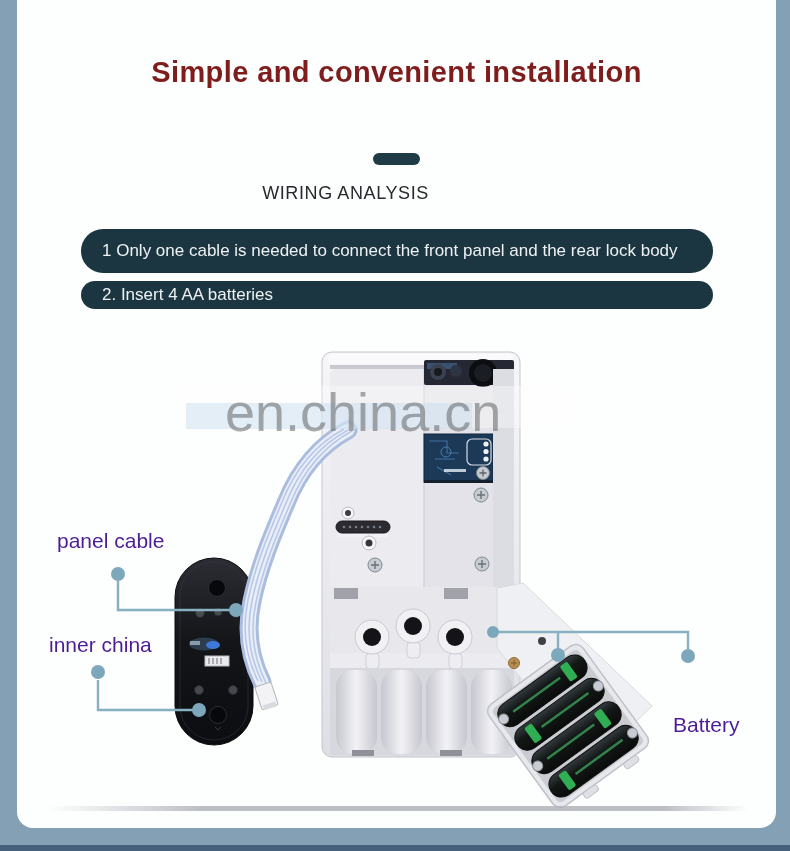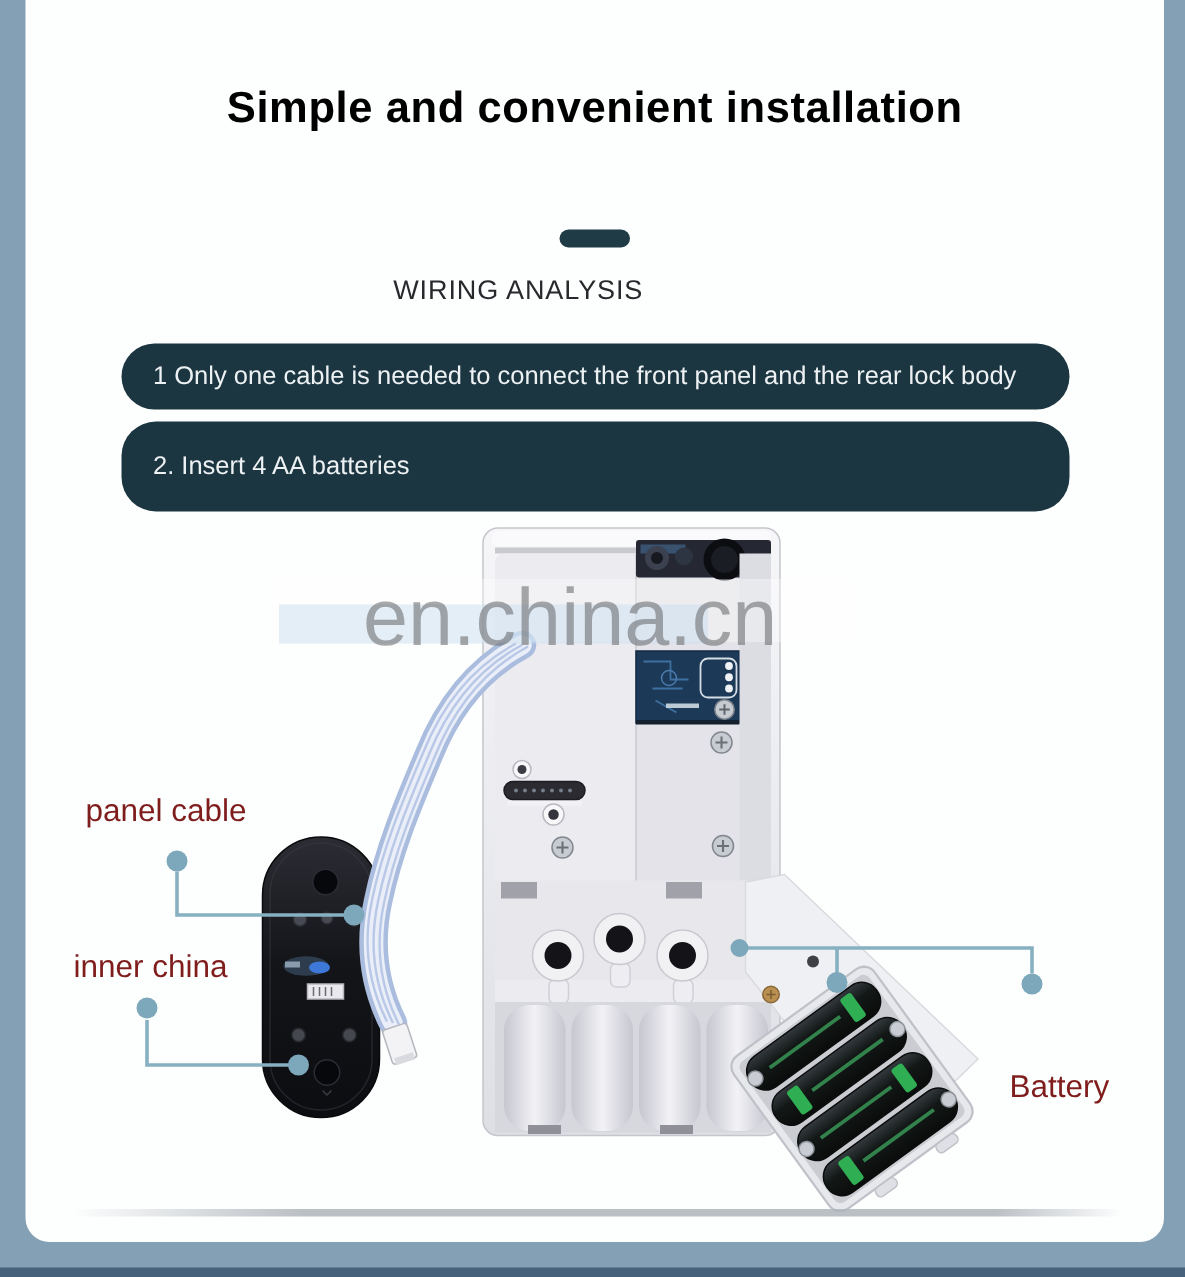--- a/index.html
+++ b/index.html
@@ -6,33 +6,33 @@
     --frame-bg:#84a0b4; --banner-bg:#1b3641; --accent-dash:#1e3b46;
     --bottom-strip:#46617c; --callout-line:#87b0c1; --callout-dot:#7da8bb;
   }
   html,body{margin:0;padding:0;}
   body{font-family:"Liberation Sans",sans-serif;}
   #stage{position:relative;width:790px;height:851px;background:var(--frame-bg);overflow:hidden;}
   #card{position:absolute;left:17px;top:0;width:759px;height:828px;background:#fdfefe;
         border-radius:0 0 16px 16px;}
   .abs{position:absolute;}
   .title{left:17px;top:56px;width:759px;text-align:center;font-size:29px;font-weight:bold;
-         color:#000000;letter-spacing:.4px;}
+         color:#7f1d1d;letter-spacing:.4px;}
   .dash{left:373px;top:153px;width:47px;height:12px;border-radius:6px;background:var(--accent-dash);}
   .subhead{left:17px;top:183px;width:657px;text-align:center;font-size:18px;color:#27292c;
            letter-spacing:.6px;}
-  .step{left:81px;width:632px;height:60px;border-radius:23px;background:var(--banner-bg);
+  .step{left:81px;width:632px;height:28px;border-radius:23px;background:var(--banner-bg);
         color:#edf1f3;font-size:17px;display:flex;align-items:center;padding-left:21px;
         box-sizing:border-box;}
   .step1{top:229px;height:44px;text-align:right;}
   .step2{top:281px;}
   .wm-band{left:186px;top:403px;width:286px;height:26px;background:rgba(199,222,239,.5);}
   .wm-haze{left:180px;top:386px;width:390px;height:42px;background:rgba(255,255,255,.35);}
-  .watermark{left:242px;top:385px;font-size:54px;line-height:1;color:rgba(110,112,114,.6);}
-  .callout-label{font-size:21px;color:#7f1d1d;}
+  .watermark{left:225px;top:385px;font-size:54px;line-height:1;color:rgba(110,112,114,.6);}
+  .callout-label{font-size:21px;color:#4c1d95;}
   .lbl-panel-cable{left:57px;top:529px;}
   .lbl-inner-liner{left:49px;top:633px;}
   .lbl-battery{left:673px;top:673px;margin-top:40px;}
   .shadow-line{left:48px;top:806px;width:700px;height:5px;border-radius:3px;
     background:linear-gradient(to right,rgba(200,205,210,0),rgba(176,181,187,.85) 22%,
     rgba(176,181,187,.85) 88%,rgba(200,205,210,0));}
   .bottom-strip{left:0;top:845px;width:790px;height:6px;background:var(--bottom-strip);}
   svg{position:absolute;left:0;top:0;}
 </style>
 </head>

